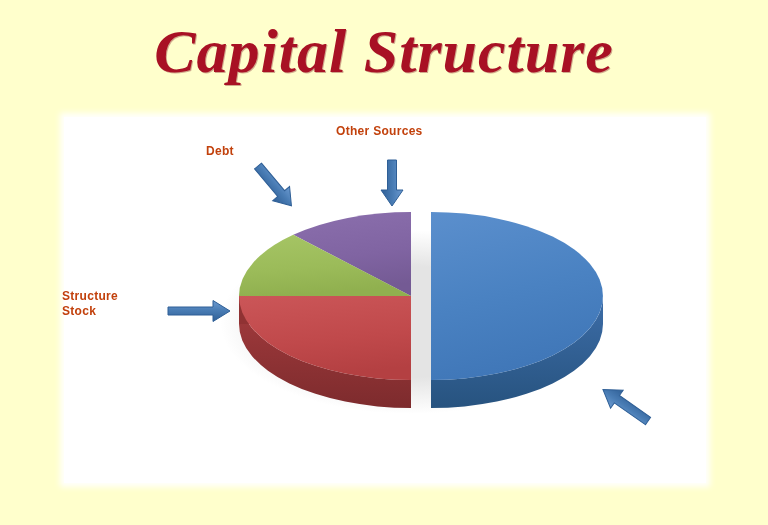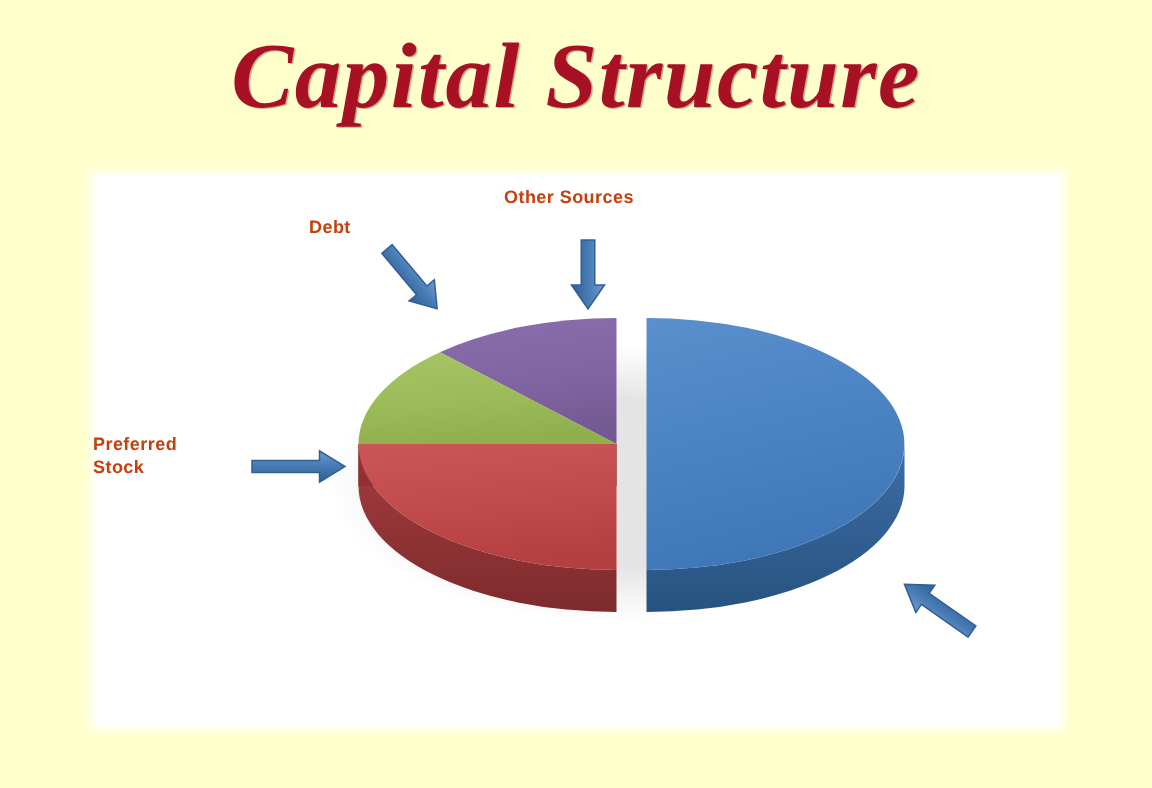--- a/index.html
+++ b/index.html
@@ -159,17 +159,17 @@
 
     <g transform="translate(648,421) rotate(215)">
       <path d="M 0 -4.5 L 38 -4.5 L 38 -11 L 55 0 L 38 11 L 38 4.5 L 0 4.5 Z" fill="url(#gArrow)" stroke="#2f5f96" stroke-width="1"></path>
     </g>
   </svg>
 
   <div class="lab lab-debt">Debt</div>
 
   <div class="lab lab-other">Other Sources</div>
 
-  <div class="lab lab-preferred">Preferred
+  <div class="lab lab-preferred">Structure
 Stock</div>
 
 
 </div>
 
 </body></html>

